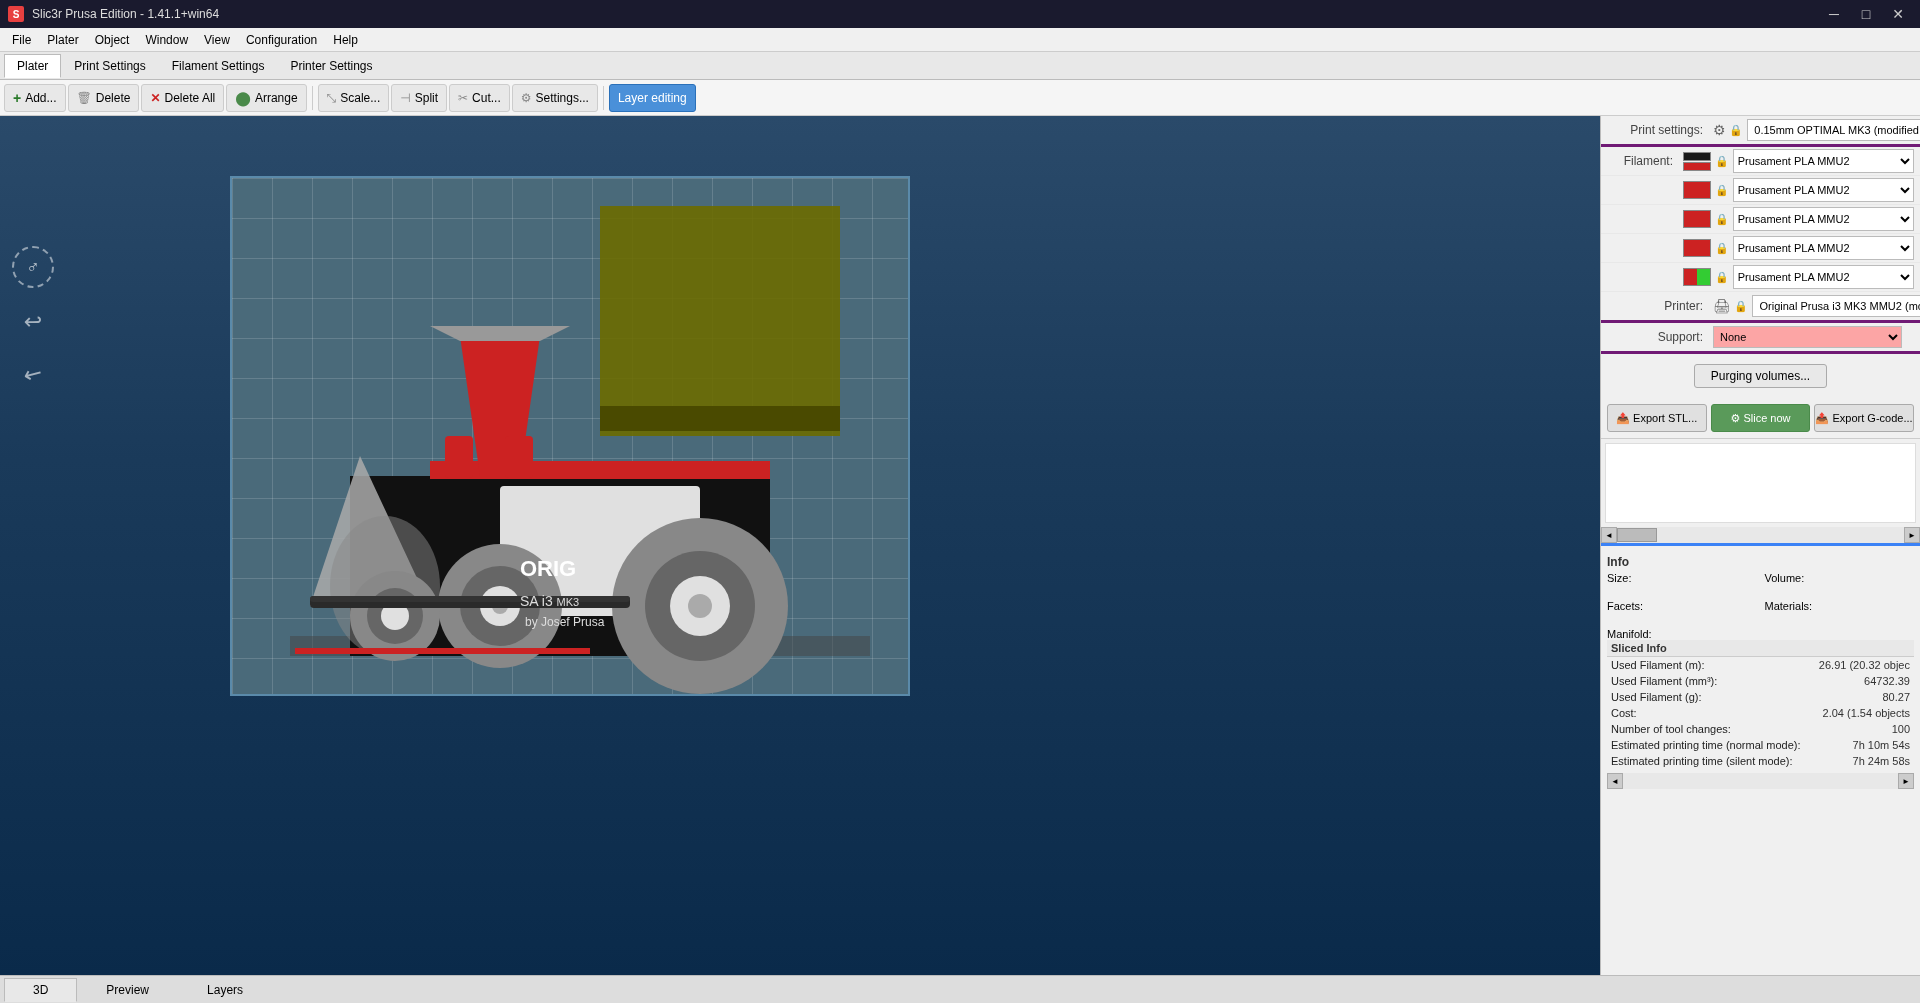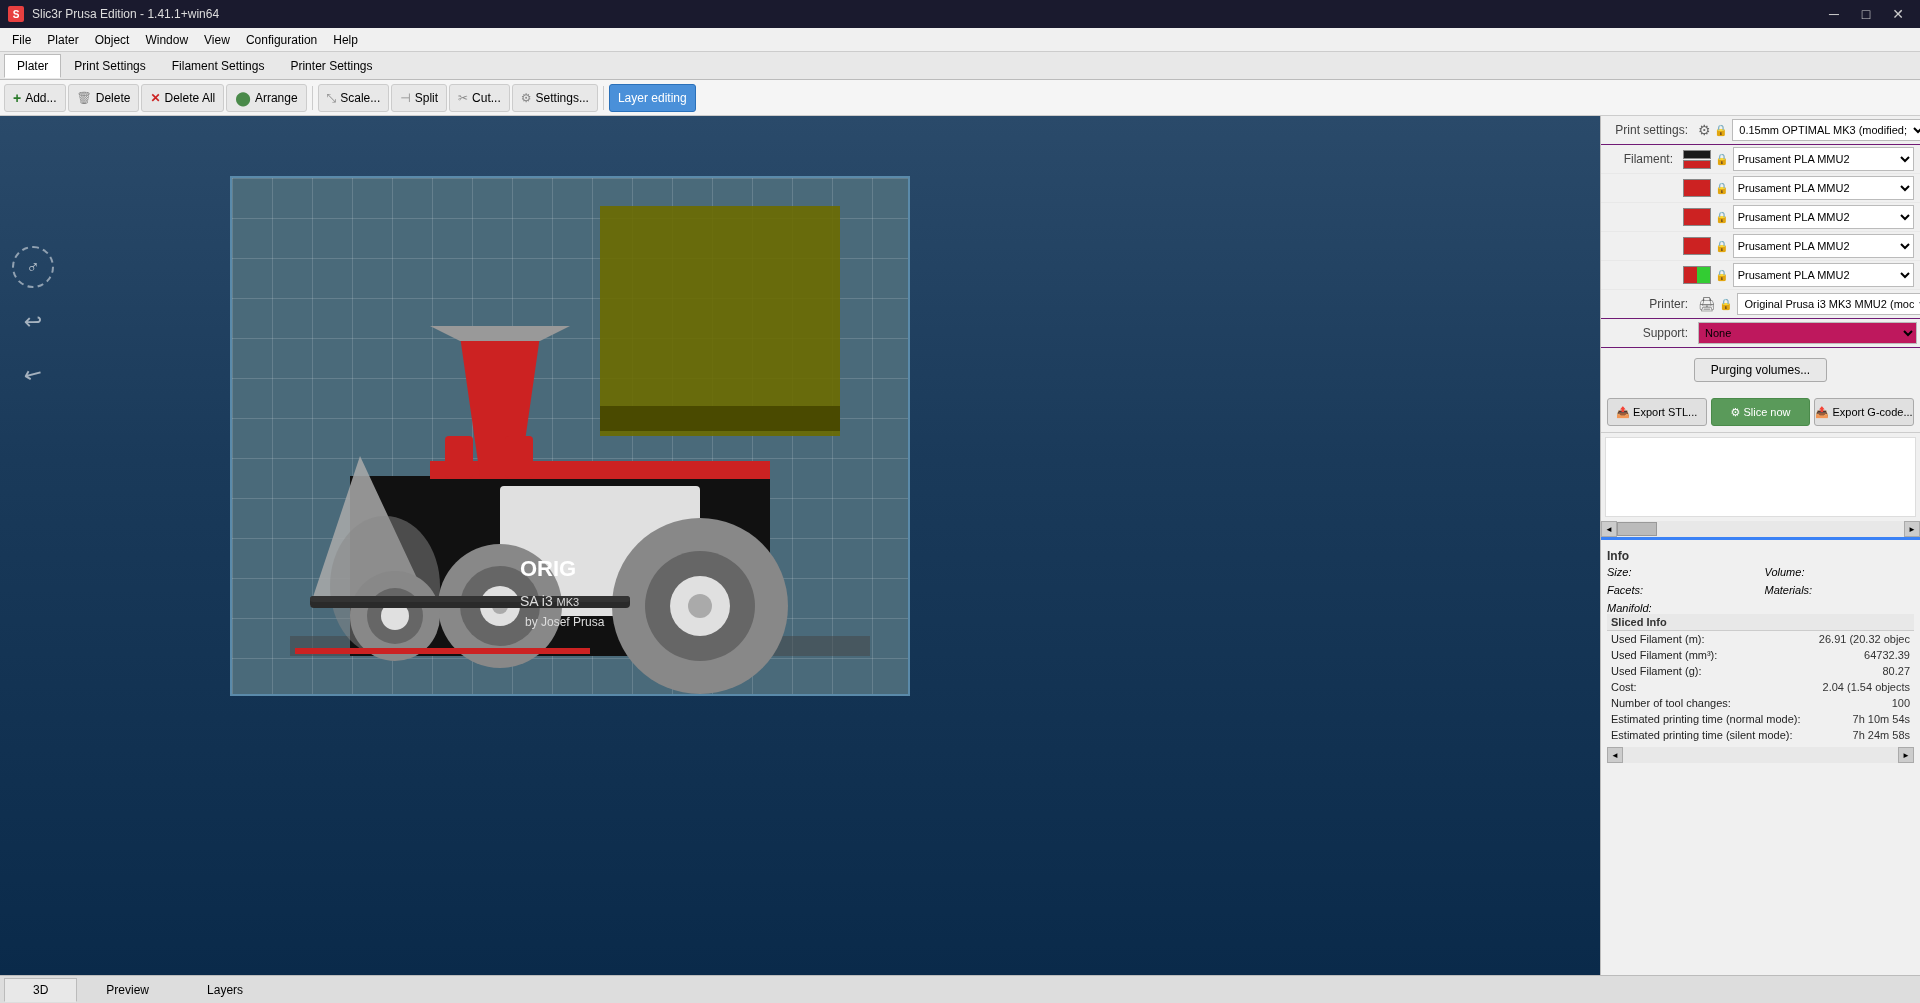--- a/index.html
+++ b/index.html
@@ -183,23 +183,23 @@
       background: #f0f0f0;
       border-left: 1px solid #bbb;
       display: flex;
       flex-direction: column;
       overflow: hidden;
     }
 
     .panel-row {
       display: flex;
       align-items: center;
-      padding: 3px 3px;
+      padding: 3px 18px;
       gap: 4px;
-      border-bottom: 1px solid #701a75;
+      border-bottom: 3px solid #701a75;
       min-height: 26px;
     }
     .panel-label {
       color: #444;
       font-size: 12px;
       min-width: 90px;
       text-align: right;
       padding-right: 6px;
     }
     .panel-select {
@@ -293,22 +293,21 @@
     }
     .info-section-title {
       font-weight: bold;
       font-size: 12px;
       padding: 3px 0;
       color: #333;
     }
     .info-grid {
       display: grid;
       grid-template-columns: 1fr 1fr;
-      gap: 6px 8px;
-      font-style: italic;
+      gap: 16px 8px;
     }
     .scroll-arrow {
       width: 16px; height: 16px;
       background: #ccc;
       border: 1px solid #aaa;
       display: flex;
       align-items: center;
       justify-content: center;
       cursor: pointer;
       font-size: 8px;
@@ -567,21 +566,21 @@
       <span style="font-size:14px; color:#666;">🖨</span>
       <span style="font-size:11px; color:#888;">🔒</span>
       <select class="panel-select">
         <option>Original Prusa i3 MK3 MMU2 (moc</option>
       </select>
     </div>
 
 
     <div class="panel-row">
       <span class="panel-label">Support:</span>
-      <select class="panel-select" style="background:#be185d;">
+      <select class="panel-select" style="background:#fca5a5;">
         <option>None</option>
       </select>
     </div>
 
 
     <div style="text-align:center; padding:4px;">
       <button class="purging-btn">Purging volumes...</button>
     </div>
 
     <div class="action-btns">

